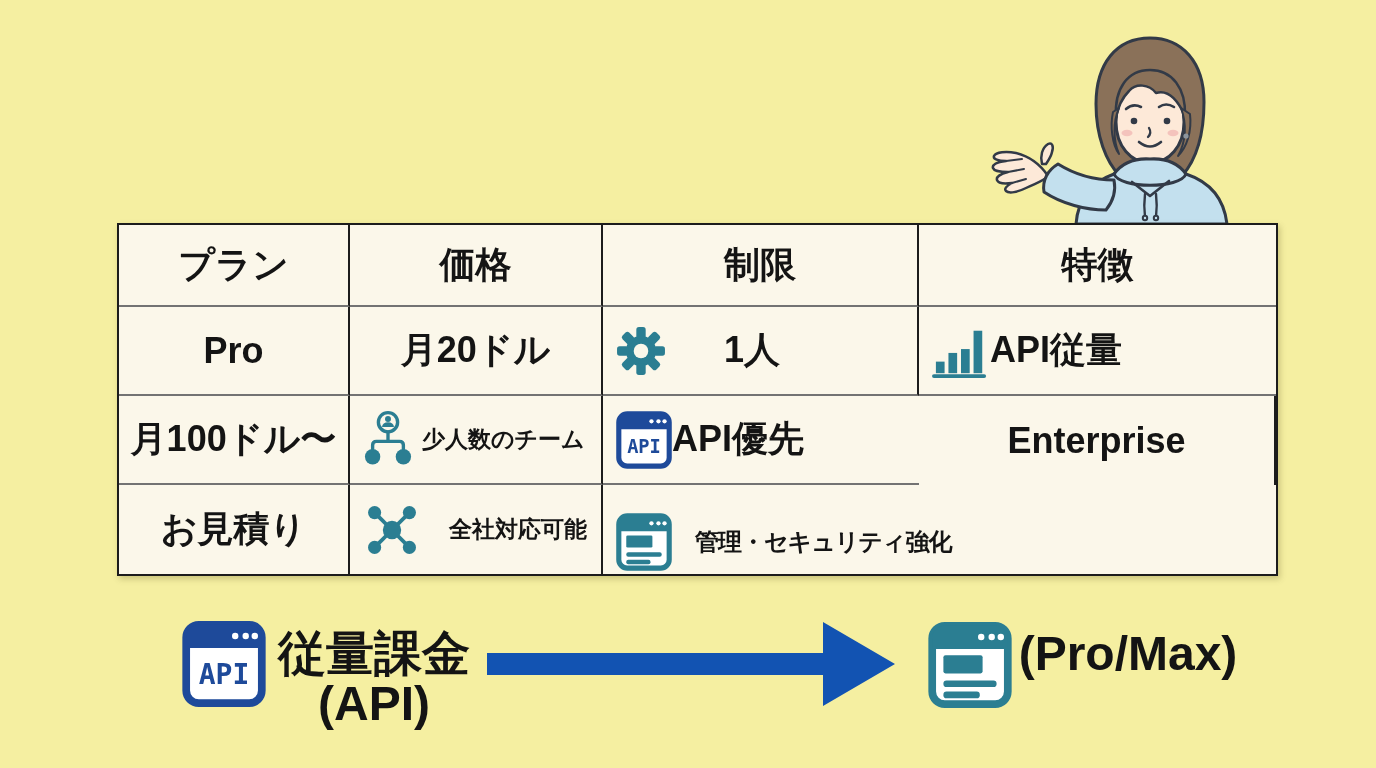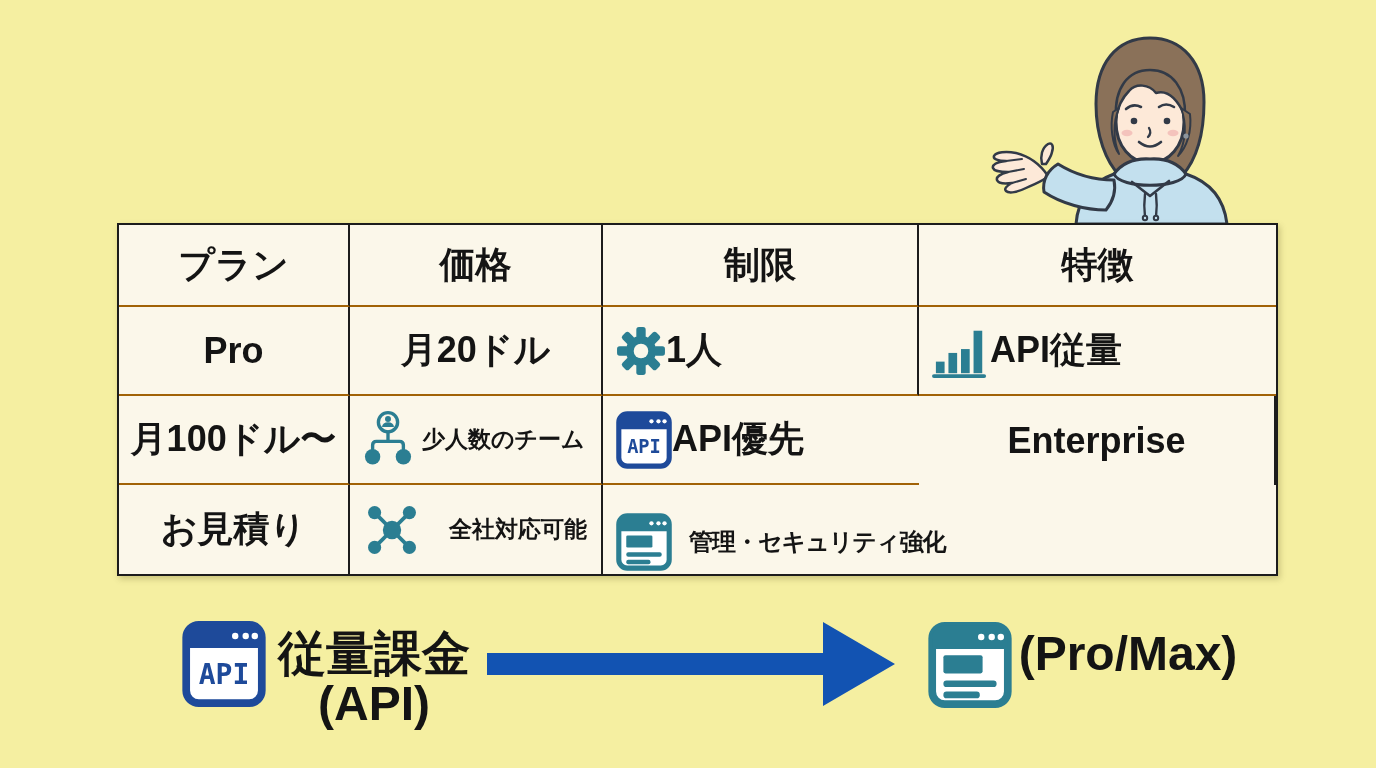--- a/index.html
+++ b/index.html
@@ -14,27 +14,27 @@
     position:absolute;left:117px;top:223px;z-index:1;
     display:grid;
     grid-template-columns:231px 253px 316px 357px;
     grid-template-rows:82px 89px 89px 89px;
     background:#fbf7ea;
     border:2px solid #1c1c1c;
     box-shadow:2px 3px 6px rgba(80,70,20,.25);
   }
   .c{
     display:flex;align-items:center;justify-content:center;
-    border-right:2px solid #1c1c1c;border-bottom:2px solid #a16207;
+    border-right:2px solid #1c1c1c;border-bottom:2px solid #737373;
     font-weight:700;font-size:36px;color:#141414;white-space:nowrap;
   }
   .c.cl{border-right:none;}
   .c.lr{border-bottom:none;}
   .ci{justify-content:flex-start;padding-left:13px;}
-  .g62{} .g52{} .g10{gap:9px;} .g14{gap:28px;} .g6{gap:17px;margin-top:24px;}
+  .g62{gap:58px;} .g52{} .g10{gap:9px;} .g14{gap:28px;} .g6{gap:23px;margin-top:24px;}
   .t-sm{font-size:23px;}
   .t-xs{font-size:24px;letter-spacing:-1px;}
 
   .ic{flex:0 0 auto;display:block;}
   .ic-gear{width:50px;height:50px;}
   .ic-bars{width:58px;height:56px;}
   .ic-org{width:50px;height:59px;}
   .ic-net{width:58px;height:58px;}
   .ic-b-sm{width:56px;height:58px;}
   .ic-b-lg{width:84px;height:88px;}

